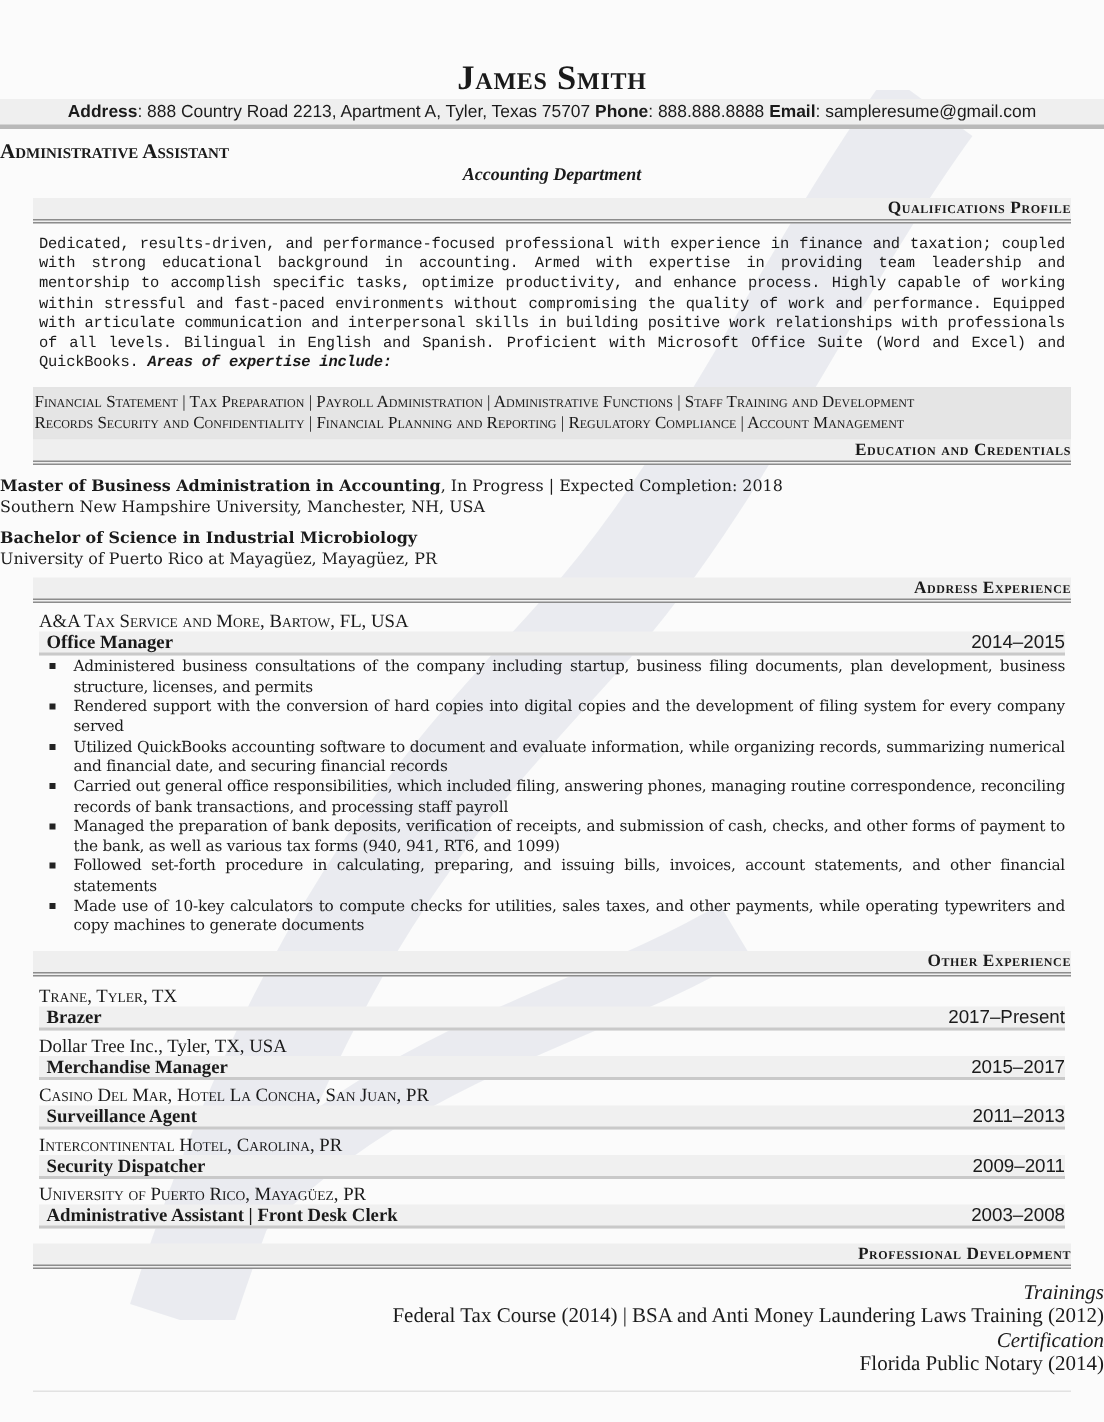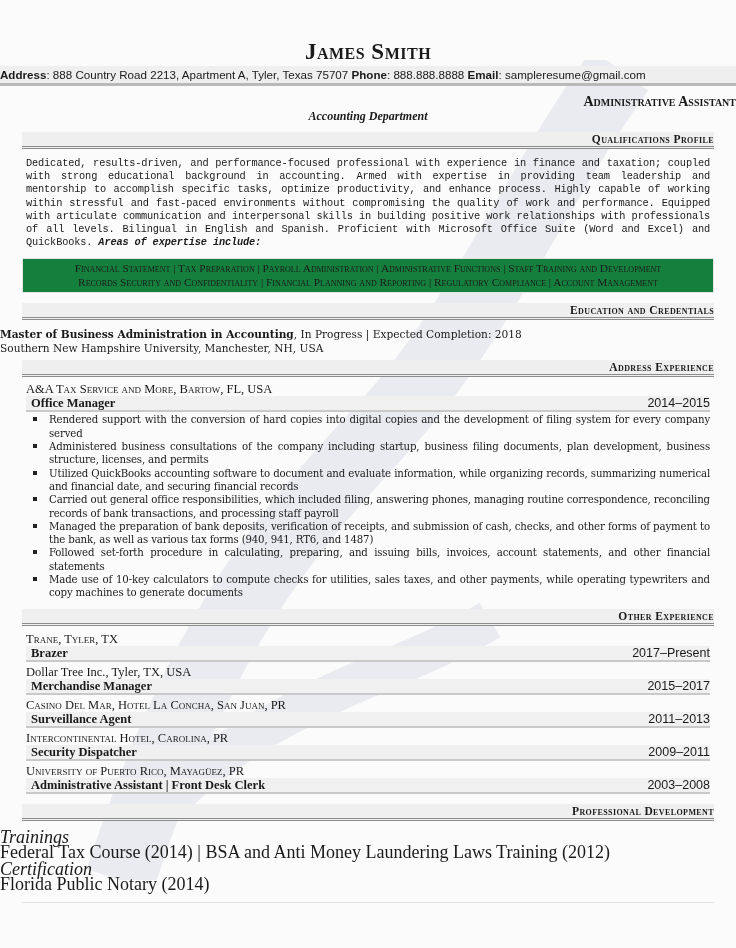--- a/index.html
+++ b/index.html
@@ -19,27 +19,28 @@
   .name {
     text-align: center; font-family: "Liberation Serif", serif;
     font-weight: bold; font-size: 23px; letter-spacing: 0.5px;
     padding-top: 40px; height: 24px; line-height: 24px;
     font-variant: small-caps;
   }
   .contact-bar {
     margin-top: 2px;
     background: #efefef;
     border-bottom: 3px solid #b9b9b9;
+    text-align: center;
     font-family: "Liberation Sans", sans-serif;
     font-size: 11.6px; height: 17px; line-height: 17px;
   }
   .contact-bar b { font-weight: bold; }
 
   .title {
-    text-align: right; margin-top: 8px;
+    text-align: left; margin-top: 8px;
     font-family: "Liberation Serif", serif; font-weight: bold;
     font-variant: small-caps; font-size: 14px; line-height: 15px;
   }
   .subtitle {
     text-align: center; font-family: "Liberation Serif", serif;
     font-style: italic; font-weight: bold; font-size: 12px; line-height: 14px;
   }
 
   .section-head {
     margin: 0 22px 0 22px;
@@ -54,23 +55,22 @@
   .profile {
     margin: 8px 26px 0 26px;
     font-family: Liberation Mono, monospace;
     font-size: 10.3px; line-height: 13.2px;
     text-align: justify; letter-spacing: -0.15px;
   }
   .profile .ital { font-style: italic; font-weight: bold; }
 
   .skills-box {
     margin: 9px 22px 0 22px;
-    background: #15803d; border: 1px solid #e4e4e4;
+    background: #e5e5e5; border: 1px solid #e4e4e4;
     padding: 2px 0 3px 0;
-    text-align: center;
     font-family: "Liberation Serif", serif; font-variant: small-caps;
     font-size: 11.3px; line-height: 14px;
   }
 
   .edu { text-align: left; font-family: "DejaVu Serif", serif; font-size: 10.6px; line-height: 13.5px; }
   .edu b { font-weight: bold; }
 
   .exp { margin: 0 26px 0 26px; }
   .company {
     font-family: "Liberation Serif", serif; font-variant: small-caps;
@@ -91,21 +91,21 @@
   ul.bullets li {
     position: relative; padding-left: 23px;
     font-family: "DejaVu Serif", serif; font-size: 10.2px; line-height: 13.3px;
     text-align: justify; letter-spacing: -0.15px;
   }
   ul.bullets li::before {
     content: ""; position: absolute; left: 7px; top: 4px;
     width: 4px; height: 4px; background: #222;
   }
 
-  .pd { text-align: left; font-family: "Liberation Serif", serif; font-size: 18px; line-height: 15px; }
+  .pd { text-align: right; font-family: "Liberation Serif", serif; font-size: 14px; line-height: 15px; }
   .pd .lbl { font-style: italic; }
   .end-rule { margin: 10px 22px 0 22px; border-top: 1px solid #e2e2e2; }
 </style>
 </head>
 <body>
 
 <svg class="watermark" viewBox="0 0 620 820">
   <path d="M560 10 C 480 120, 420 260, 330 360 C 250 450, 150 540, 60 820" stroke="#4a5a8a" stroke-width="70" fill="none"></path>
   <path d="M90 760 C 200 640, 330 620, 430 560" stroke="#4a5a8a" stroke-width="40" fill="none"></path>
 </svg>
@@ -127,41 +127,45 @@
 
   <div class="profile">
     <span>Dedicated, results-driven, and performance-focused professional with experience in finance and taxation; coupled with strong educational background in accounting. Armed with expertise in providing team leadership and mentorship to accomplish specific tasks, optimize productivity, and enhance process. Highly capable of working within stressful and fast-paced environments without compromising the quality of work and performance. Equipped with articulate communication and interpersonal skills in building positive work relationships with professionals of all levels. Bilingual in English and Spanish. Proficient with Microsoft Office Suite (Word and Excel) and QuickBooks. </span><span class="ital">Areas of expertise include:</span>
   </div>
 
   <div class="skills-box">
     <div>Financial Statement | Tax Preparation | Payroll Administration | Administrative Functions | Staff Training and Development</div>
     <div>Records Security and Confidentiality | Financial Planning and Reporting | Regulatory Compliance | Account Management</div>
   </div>
 
-  <div class="section-head" style="margin-top:10px">Education and Credentials</div>
+  <div class="section-head" style="">Education and Credentials</div>
 
   <div class="edu" style="margin-top:8px">
     <div><b>Master of Business Administration in Accounting</b><span>, In Progress | Expected Completion: 2018</span></div>
     <div>Southern New Hampshire University, Manchester, NH, USA</div>
   </div>
+  <div class="edu" style="margin-top:8px">
+    <div><b>Bachelor of Science in Industrial Microbiology</b></div>
+    <div>University of Puerto Rico at Mayagüez, Mayagüez, PR</div>
+  </div>
 
   <div class="section-head" style="margin-top:5px">Address Experience</div>
 
   <div class="exp" style="margin-top:5px">
     <div class="company">A&amp;A Tax Service and More, Bartow, FL, USA</div>
     <div class="role-row">
       <span class="role">Office Manager</span>
       <span class="dates">2014–2015</span>
     </div>
     <ul class="bullets">
+      <li>Administered business consultations of the company including startup, business filing documents, plan development, business structure, licenses, and permits</li>
       <li>Rendered support with the conversion of hard copies into digital copies and the development of filing system for every company served</li>
-      <li>Administered business consultations of the company including startup, business filing documents, plan development, business structure, licenses, and permits</li>
       <li>Utilized QuickBooks accounting software to document and evaluate information, while organizing records, summarizing numerical and financial date, and securing financial records</li>
       <li>Carried out general office responsibilities, which included filing, answering phones, managing routine correspondence, reconciling records of bank transactions, and processing staff payroll</li>
-      <li>Managed the preparation of bank deposits, verification of receipts, and submission of cash, checks, and other forms of payment to the bank, as well as various tax forms (940, 941, RT6, and 1487)</li>
+      <li>Managed the preparation of bank deposits, verification of receipts, and submission of cash, checks, and other forms of payment to the bank, as well as various tax forms (940, 941, RT6, and 1099)</li>
       <li>Followed set-forth procedure in calculating, preparing, and issuing bills, invoices, account statements, and other financial statements</li>
       <li>Made use of 10-key calculators to compute checks for utilities, sales taxes, and other payments, while operating typewriters and copy machines to generate documents</li>
     </ul>
   </div>
 
   <div class="section-head" style="margin-top:9px">Other Experience</div>
 
   <div class="exp" style="margin-top:6px">
     <div class="company">Trane, Tyler, TX</div>
     <div class="role-row">

